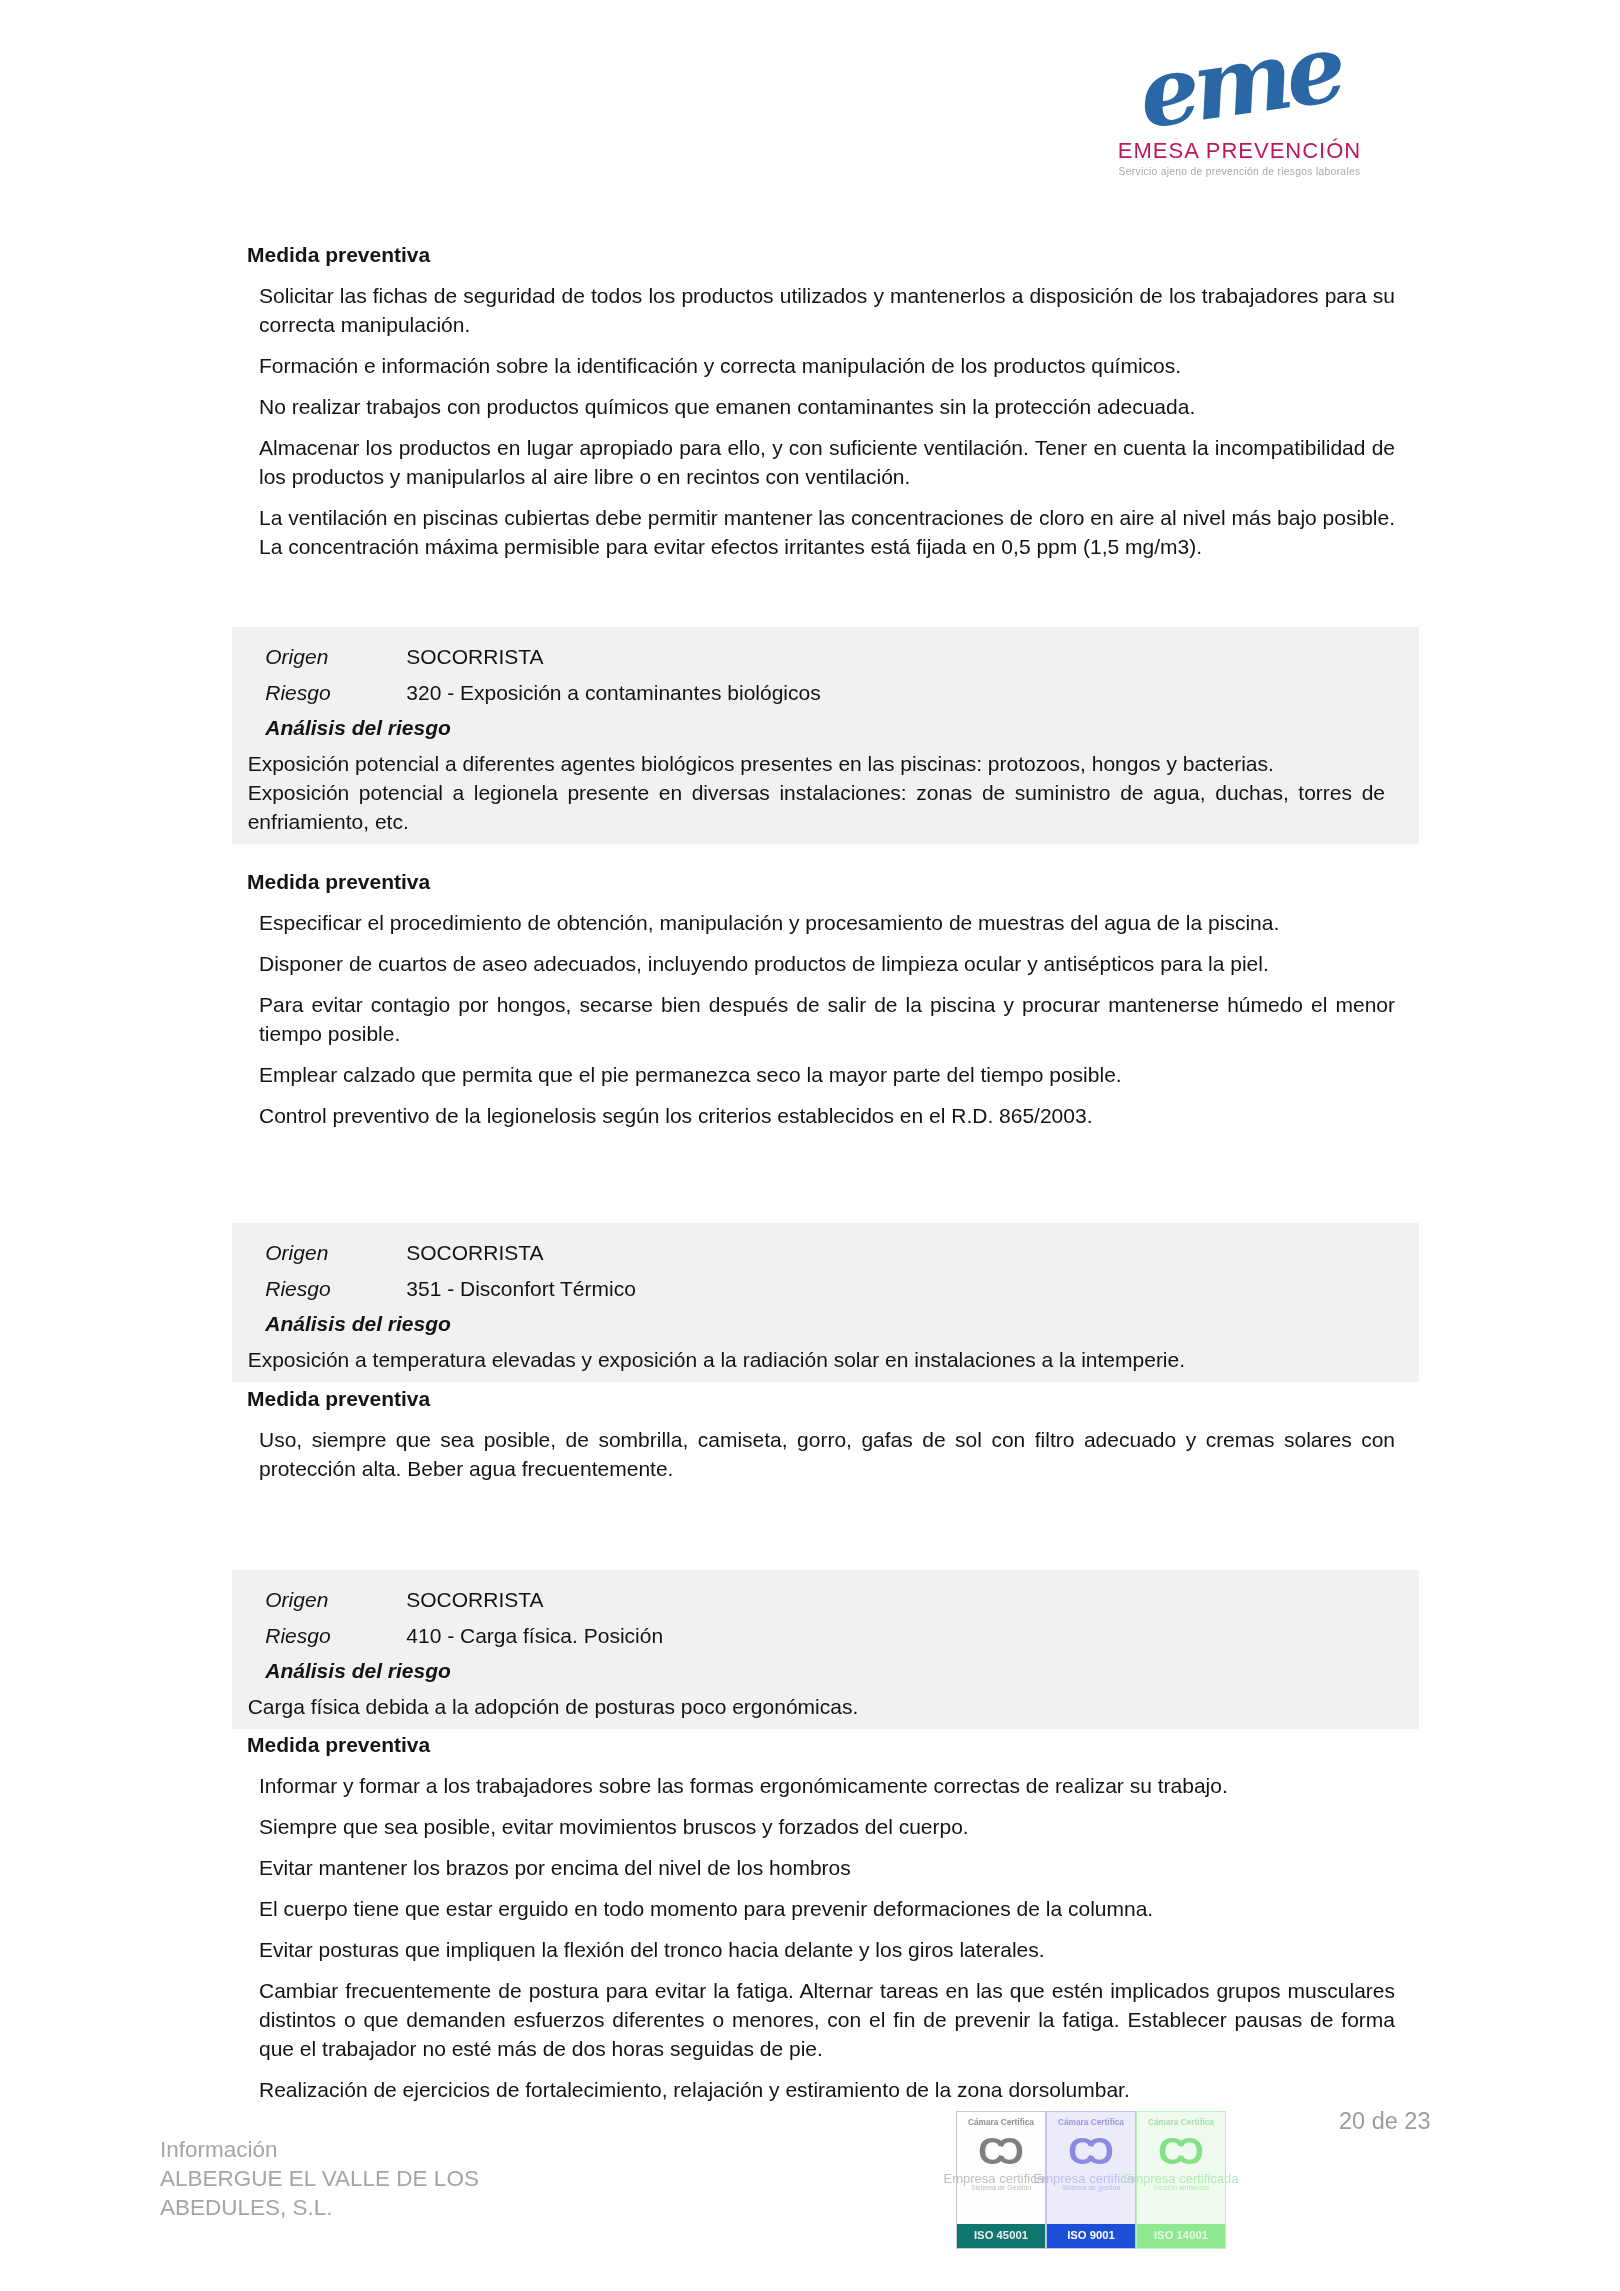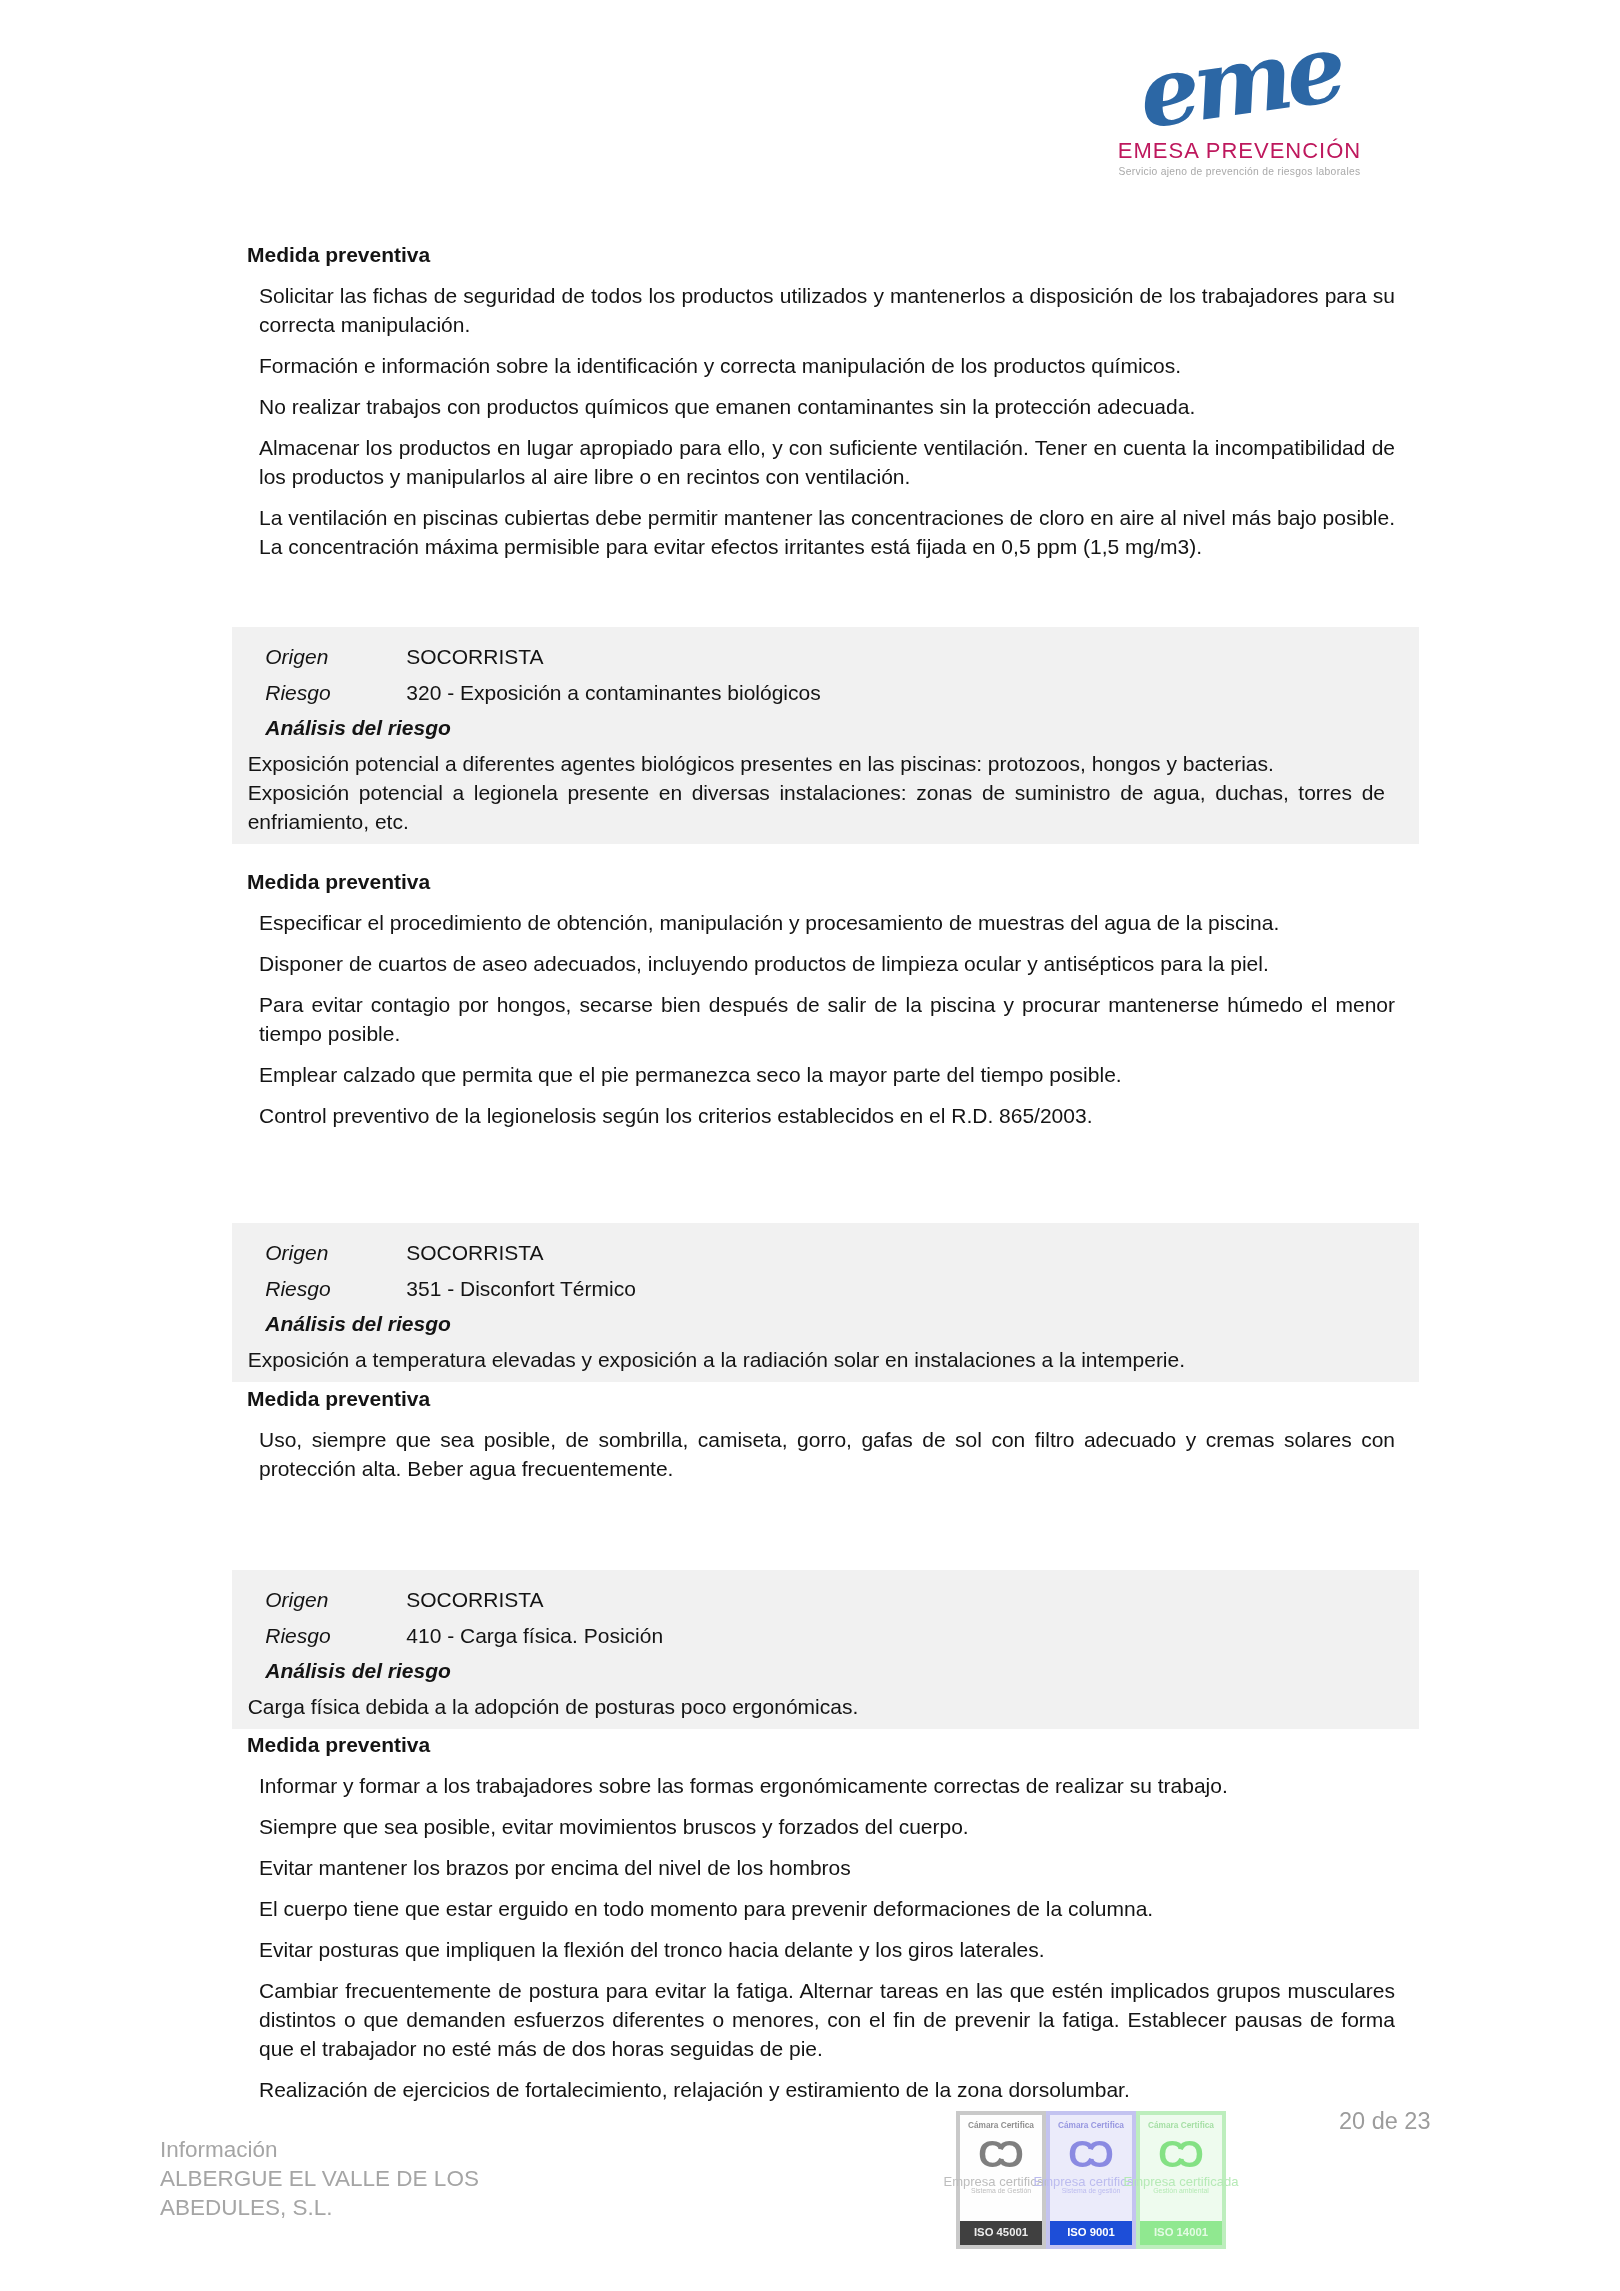--- a/index.html
+++ b/index.html
@@ -42,35 +42,35 @@
   .card .alabel{font-weight:bold;font-style:italic;margin-bottom:6.9px;padding-left:17.6px;}
   .card p{margin:0;text-align:justify;}
 
   
   .footer-info{position:absolute;left:160px;top:2135px;font-size:22.5px;line-height:29px;color:#a5a5a5;}
   .pagenum{position:absolute;left:1339px;top:2107px;font-size:23.5px;color:#9c9c9c;line-height:29px;}
 
   .badges{position:absolute;left:956px;top:2111px;display:flex;}
   .badge{
     width:90px;height:138px;display:flex;flex-direction:column;align-items:center;
-    box-sizing:border-box;border:4px solid #3b82f6;text-align:center;
+    box-sizing:border-box;border:1px solid #3b82f6;text-align:center;
   }
   .badge .btitle{font-size:8.3px;font-weight:bold;margin-top:4.9px;white-space:nowrap;line-height:10.8px;}
   .badge .blogo{font-size:37px;font-weight:900;letter-spacing:-7.8px;line-height:45px;margin-top:1px;padding-right:7.8px;}
   .badge .bline{font-size:13px;line-height:9.8px;white-space:nowrap;}
   .badge .bline2{font-size:6.9px;line-height:9.8px;white-space:nowrap;}
   .badge .bband{
     margin-top:auto;width:100%;height:24.5px;display:flex;align-items:center;justify-content:center;
     font-size:11.3px;font-weight:bold;color:#ffffff;white-space:nowrap;
   }
   .badge-gray{background:#fefefe;border-color:#c9c9c9;}
   .badge-gray .btitle{color:#8f8f8f}
   .badge-gray .blogo{color:#7f7f7f}
   .badge-gray .bline,.badge-gray .bline2{color:#bdbdbd}
-  .badge-gray .bband{background:#404040;color:#ededed}
+  .badge-gray .bband{background:#0f766e;color:#ededed}
   .badge-blue{background:#ebebfa;border-color:#c3c3f0;}
   .badge-blue .btitle{color:#9797e0}
   .badge-blue .blogo{color:#8a8ae2}
   .badge-blue .bline,.badge-blue .bline2{color:#bcbcef}
   .badge-blue .bband{background:#1d4ed8;color:#ffffff}
   .badge-green{background:#eefbee;border-color:#bdeebd;}
   .badge-green .btitle{color:#a5dfa5}
   .badge-green .blogo{color:#84e184}
   .badge-green .bline,.badge-green .bline2{color:#b6eab6}
   .badge-green .bband{background:#90e890;color:#e4fbe4}

